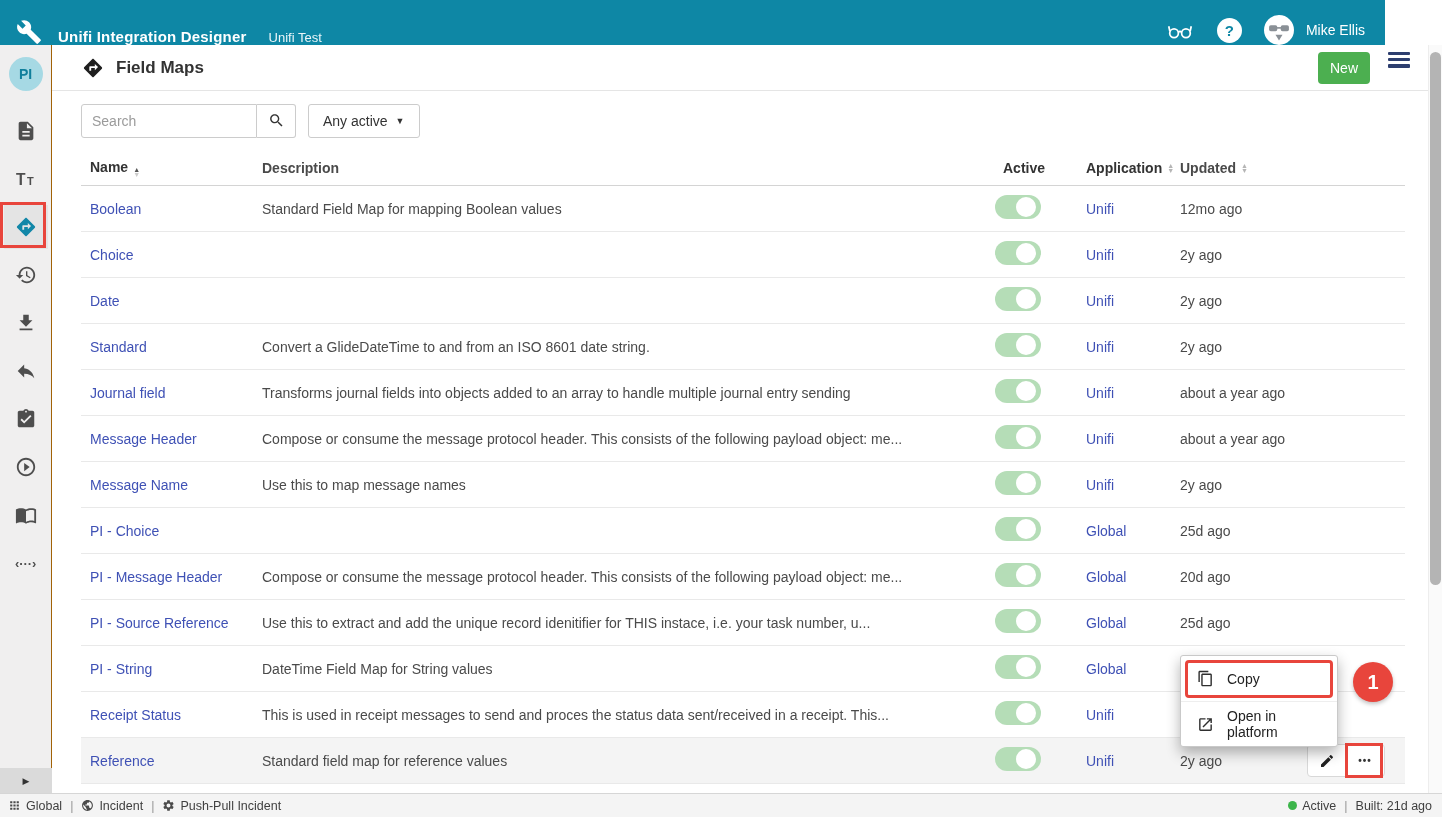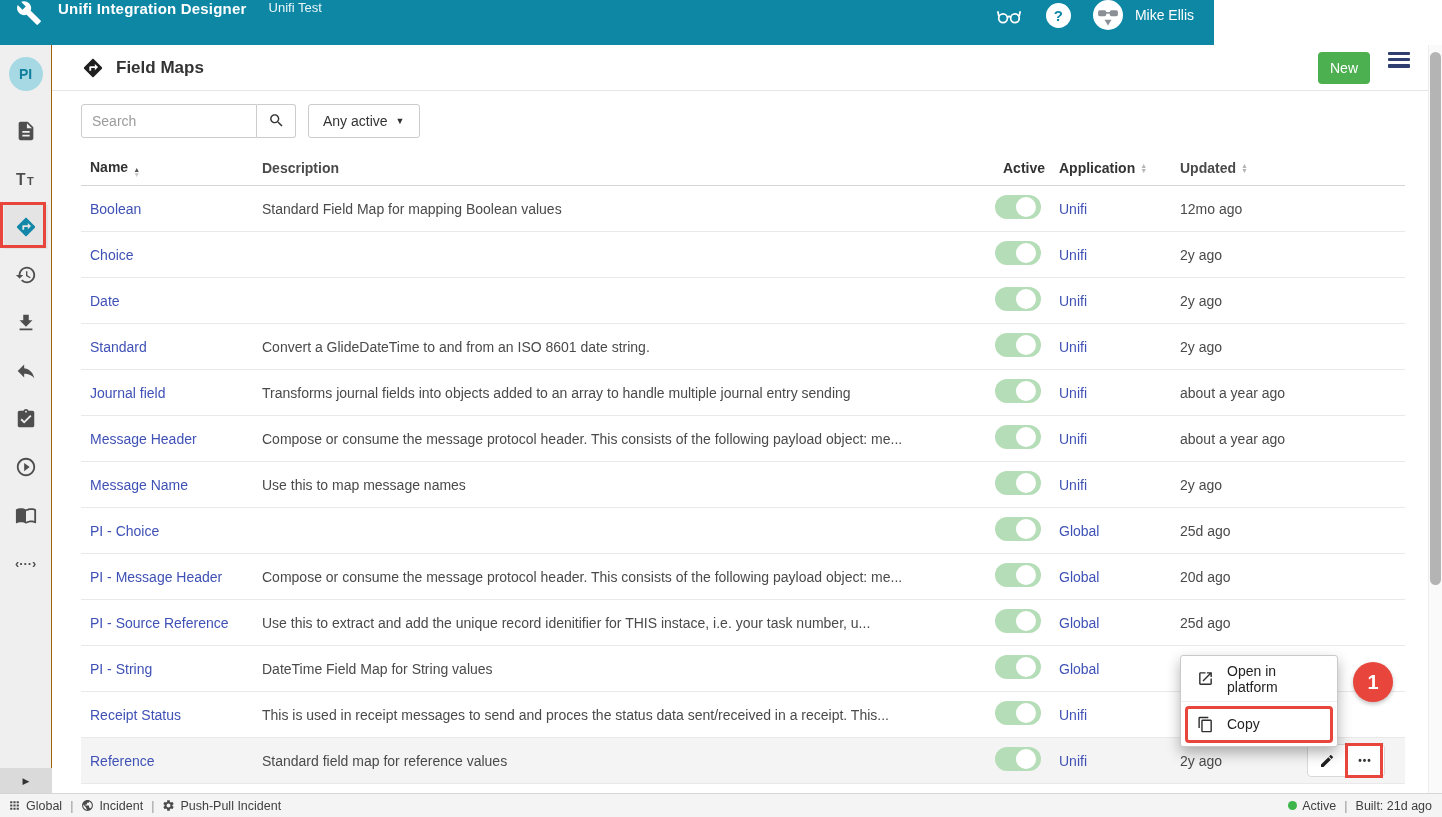--- a/index.html
+++ b/index.html
@@ -1,21 +1,21 @@
 <!DOCTYPE html>
 <html><head>
 <meta charset="utf-8">
 <style>
   *{margin:0;padding:0;box-sizing:border-box;}
   html,body{width:1442px;height:817px;overflow:hidden;}
   body{font-family:"Liberation Sans","DejaVu Sans",sans-serif;background:#fff;position:relative;color:#333;}
   a{text-decoration:none;cursor:pointer;}
 
   
-  .topbar{position:absolute;left:0;top:0;width:1214px;height:45px;background:#0e87a5;display:flex;align-items:flex-start;z-index:5;}
+  .topbar{position:absolute;left:0;top:0;width:1385px;height:45px;background:#0e87a5;display:flex;align-items:flex-end;z-index:5;}
   .tb-wrench{margin-left:16px;width:26px;height:26px;color:#fff;}
   .tb-title{color:#fff;font-size:15px;font-weight:700;margin-left:16px;letter-spacing:.2px;}
   .tb-sub{color:#eaf6f9;font-size:13px;margin-left:22px;}
   .tb-right{margin-left:auto;display:flex;align-items:center;margin-right:20px;gap:22px;}
   .tb-glasses{width:30px;height:26px;color:#fff;cursor:pointer;}
   .tb-help{width:25px;height:25px;border-radius:50%;background:#fff;color:#0e87a5;font-weight:700;font-size:15px;display:flex;align-items:center;justify-content:center;cursor:pointer;}
   .tb-avatar{width:30px;height:30px;border-radius:50%;background:#fff;display:flex;align-items:center;justify-content:center;overflow:hidden;cursor:pointer;}
   .tb-user{color:#fff;font-size:14px;margin-left:-10px;}
 
   
@@ -47,21 +47,21 @@
   .caret{font-size:9px;margin-left:8px;color:#333;}
 
   
   .table{padding:0 37px 0 29px;}
   .thead{display:flex;height:36px;align-items:center;border-bottom:1px solid #d4d4d4;font-weight:700;font-size:14px;color:#333;}
   .trow{display:flex;height:46px;align-items:center;border-bottom:1px solid #e9e9e9;font-size:14px;}
   .trow.hover{background:#f4f4f4;}
   .c-name{width:181px;padding-left:9px;flex-shrink:0;}
   .c-desc{flex:1;min-width:0;color:#4a4a4a;white-space:nowrap;overflow:hidden;}
   .c-active{width:80px;flex-shrink:0;}
-  .c-app{width:110px;padding-left:14px;flex-shrink:0;}
+  .c-app{width:110px;padding-left:41px;flex-shrink:0;}
   .c-upd{width:152px;padding-left:25px;flex-shrink:0;color:#4a4a4a;}
   .c-act{width:98px;flex-shrink:0;display:flex;align-items:center;}
   .thead .c-active{padding-left:38px;}
   .thead .c-app,.thead .c-upd{display:flex;align-items:center;}
   .c-name a,.c-app a{color:#3f51b5;text-align:right;}
   .sort{display:inline-flex;flex-direction:column;margin-left:5px;line-height:5px;font-size:7px;}
   .sort .up{color:#b5b5b5;font-style:normal;}
   .sort .dn{color:#b5b5b5;font-style:normal;}
   .sort.asc .up{color:#555;}
   .sort.asc .dn{color:#ccc;}
@@ -423,30 +423,30 @@
             </span>
           </div>
         </div>
       </div>
   </div>
 </main>
 
 <div class="ctx" id="ctx-menu">
     <div class="ctx-item">
       <svg>
-        <use href="#open-in-platform-icon"></use>
-      </svg>
-      <span>Open in platform</span>
+        <use href="#copy-icon"></use>
+      </svg>
+      <span>Copy</span>
+      <span class="ctx-anno"></span>
     </div>
     <div class="ctx-item">
       <svg>
-        <use href="#copy-icon"></use>
-      </svg>
-      <span>Copy</span>
-      <span class="ctx-anno"></span>
+        <use href="#open-in-platform-icon"></use>
+      </svg>
+      <span>Open in platform</span>
     </div>
   </div>
 
 <div class="step-circle">1</div>
 
 <footer class="footer">
   <span class="f-item">
       <svg>
         <use href="#apps-grid-icon"></use>
       </svg>

